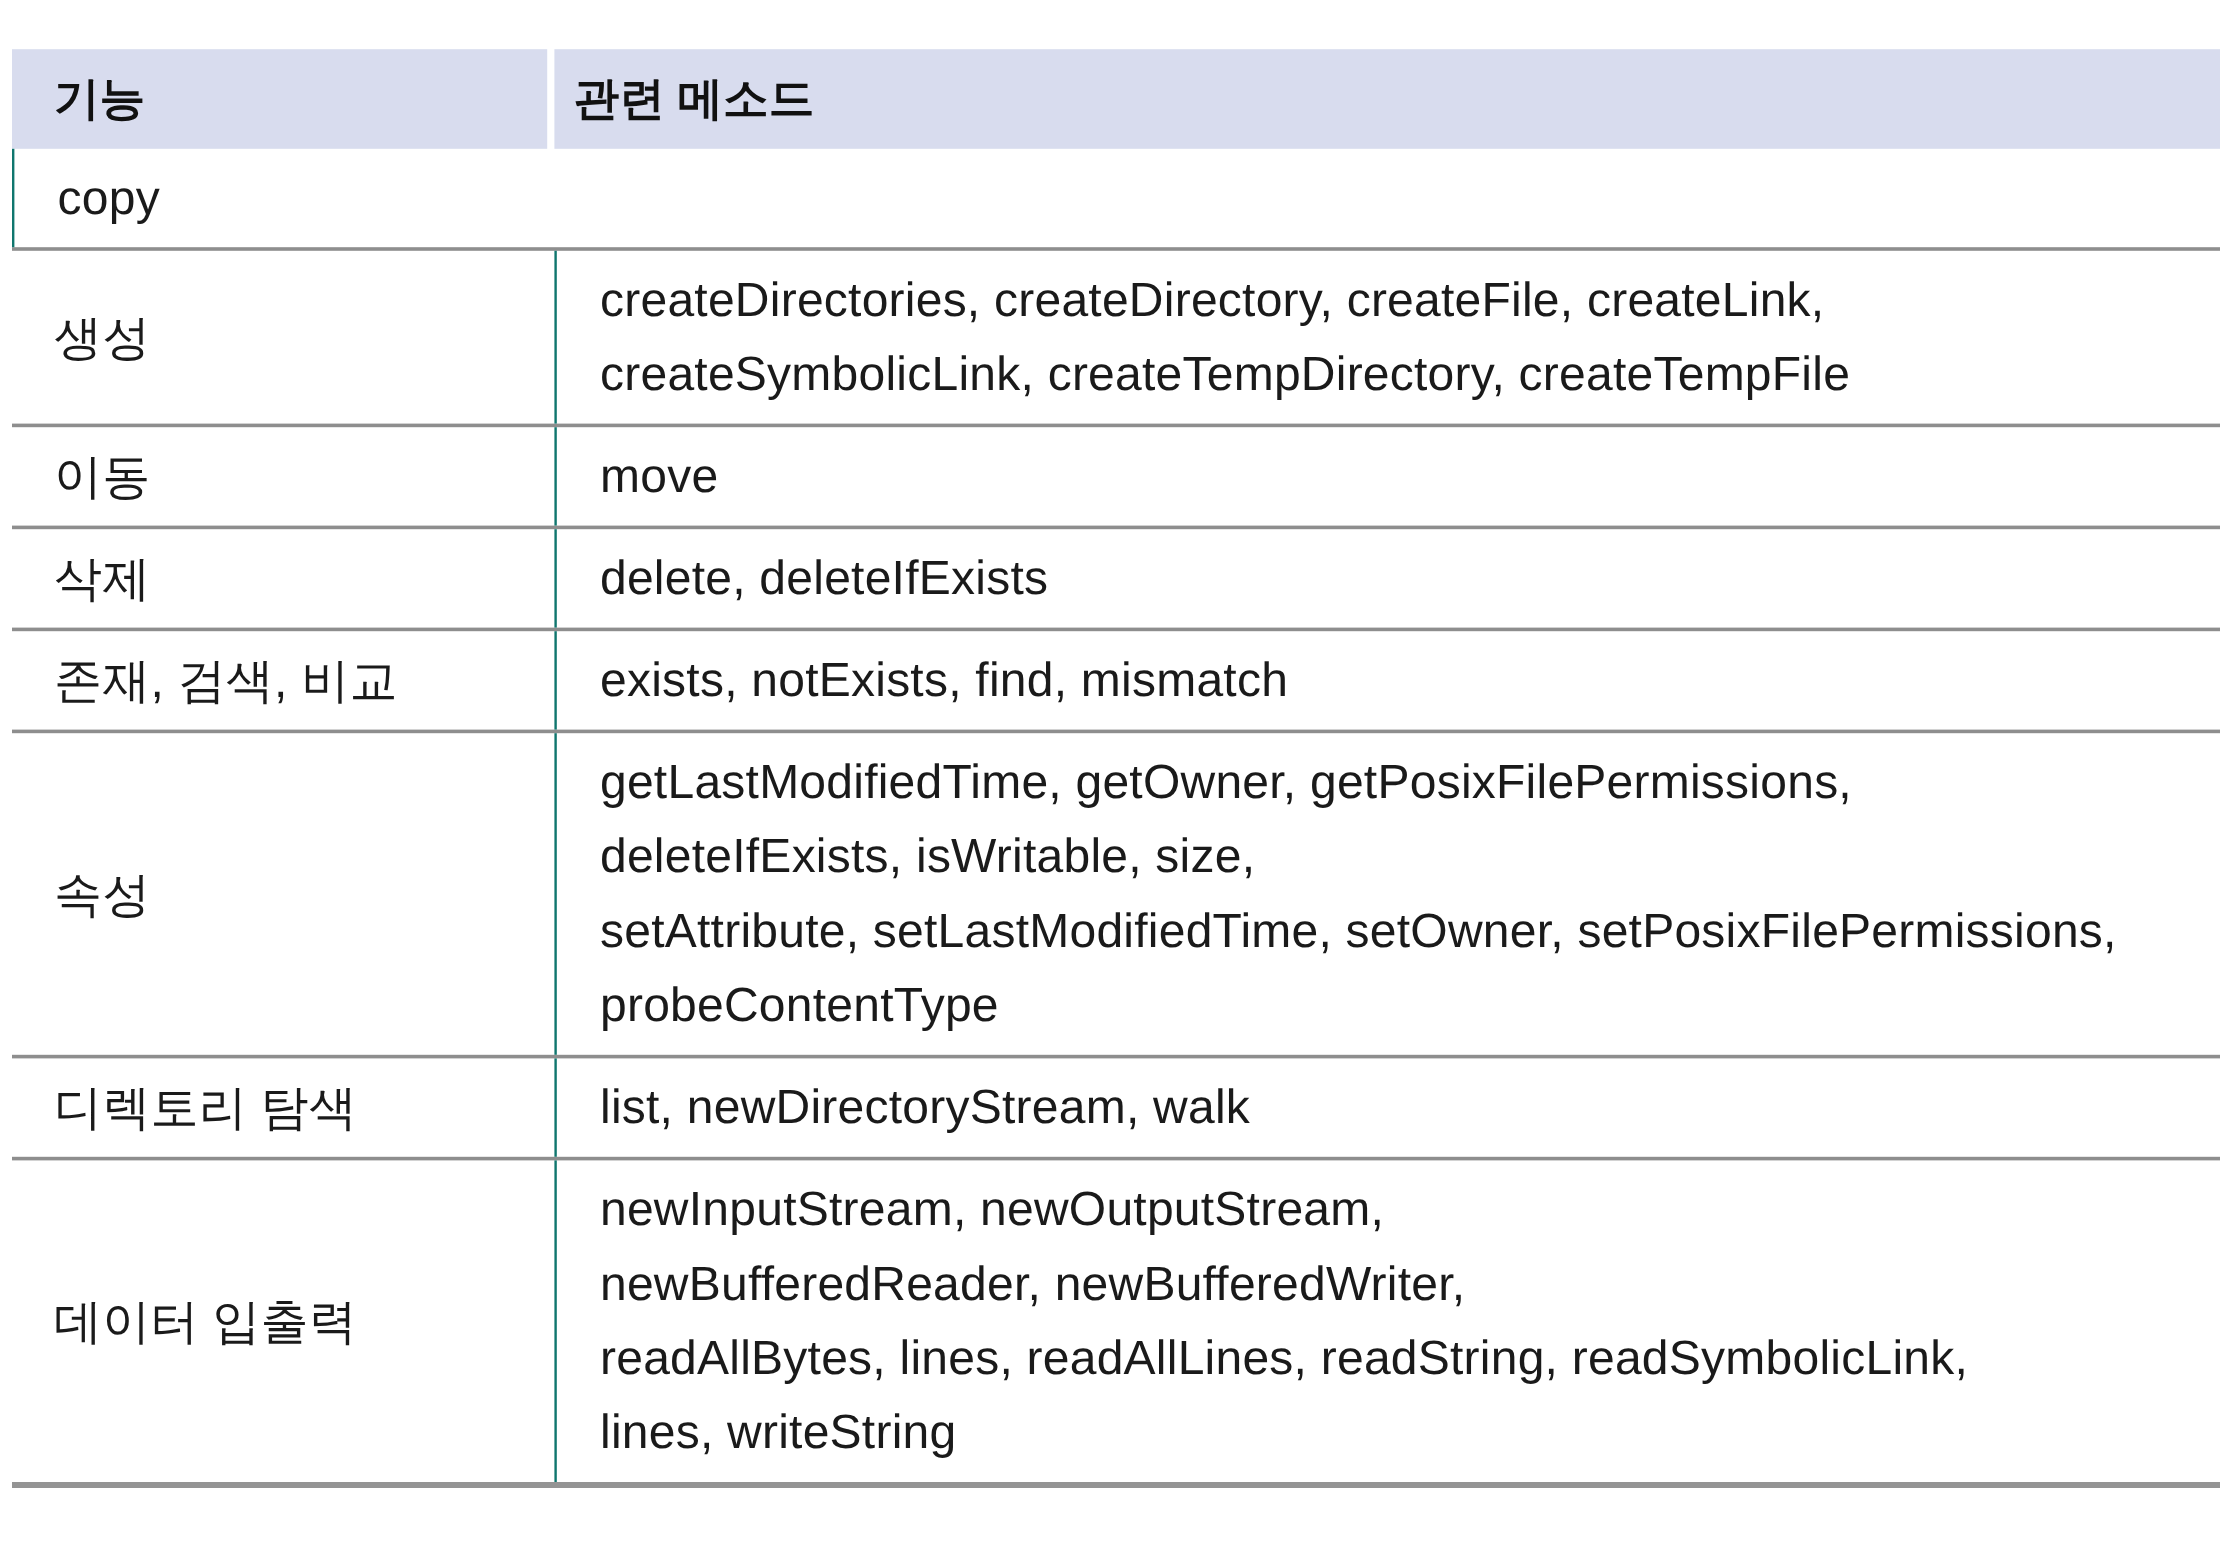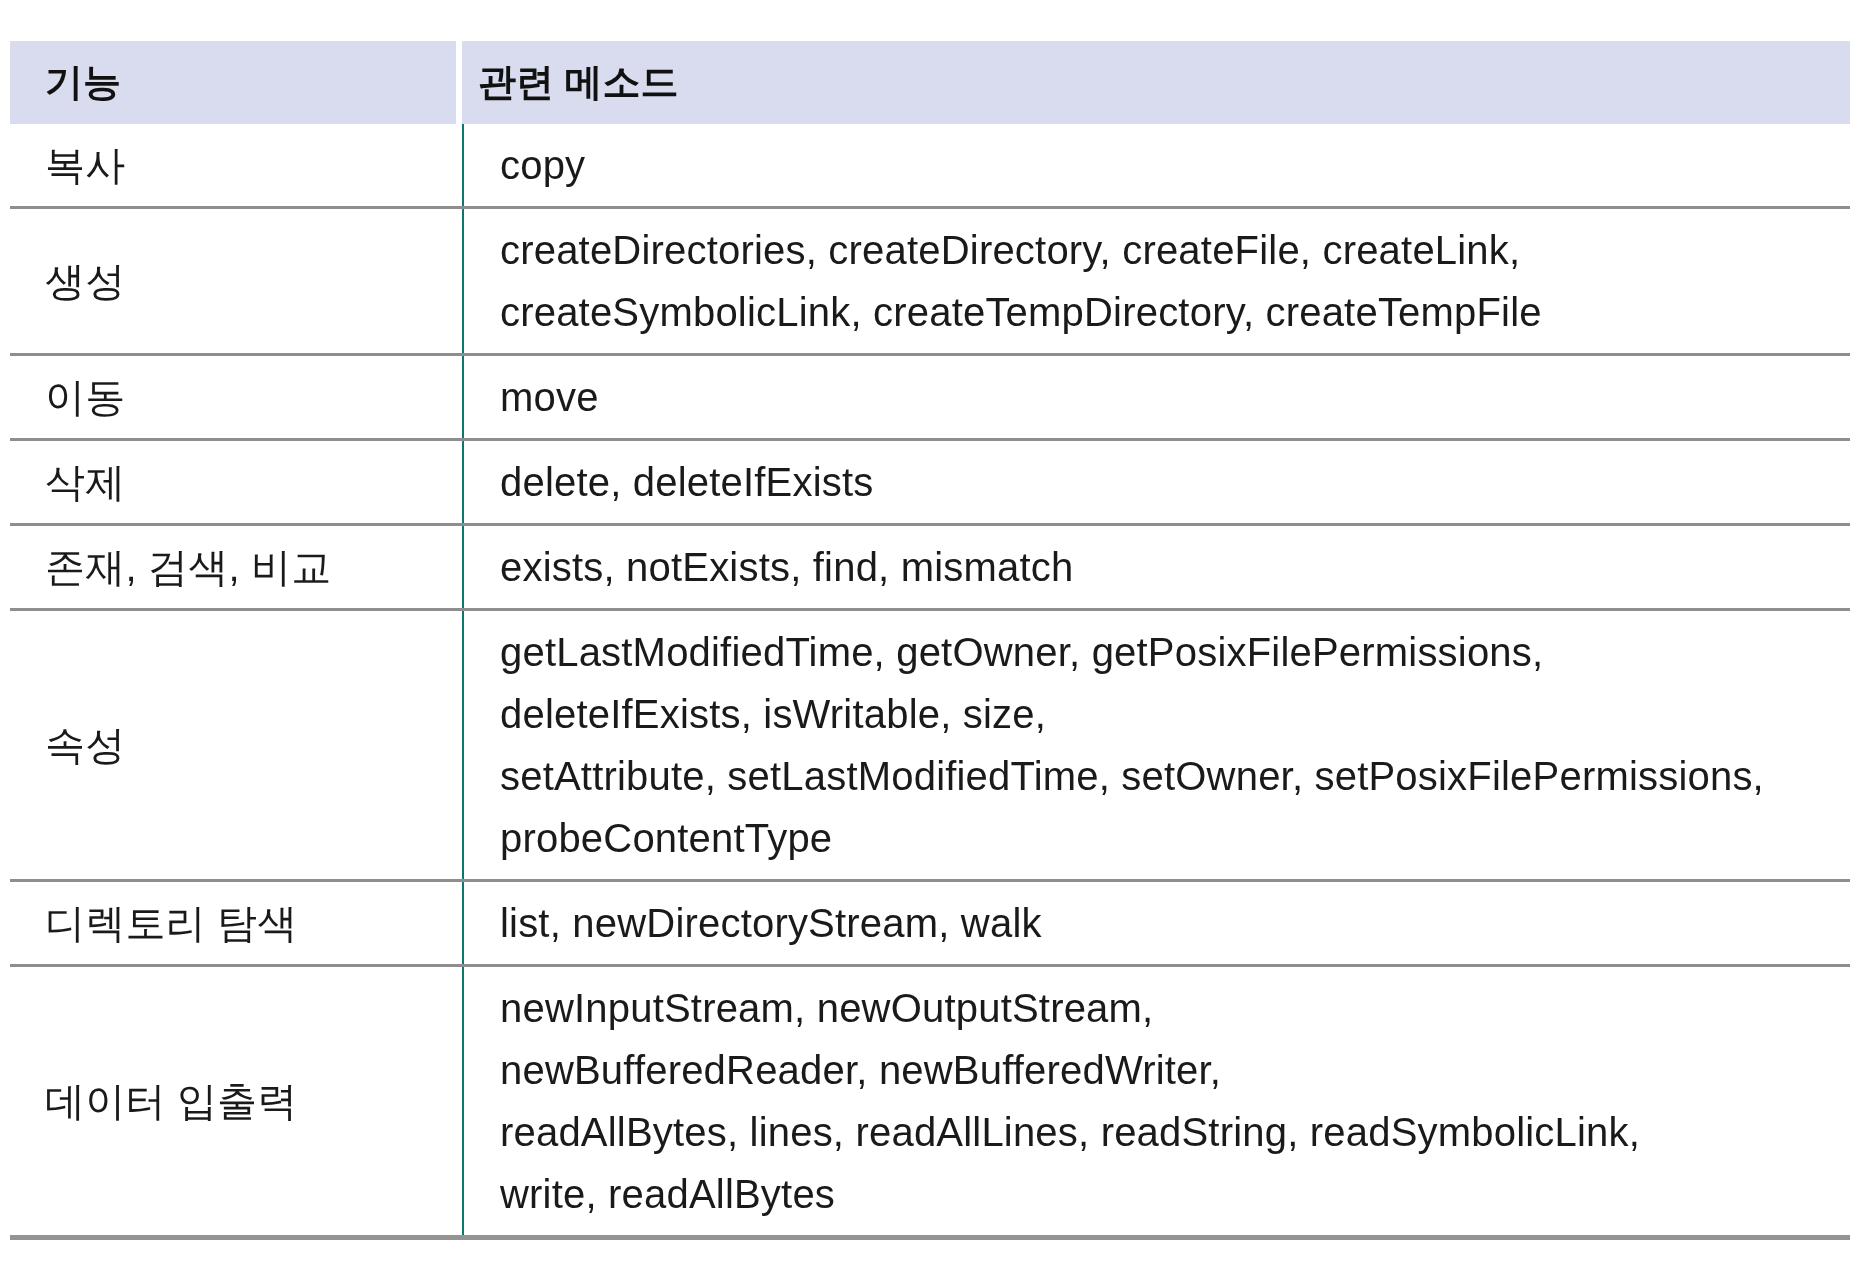--- a/index.html
+++ b/index.html
@@ -86,21 +86,20 @@
 <div class="page">
   <div class="table-wrap">
 
     <div class="header-row">
       <div class="hcell hcell-feature">기능</div>
       <div class="hcell hcell-methods">관련 메소드</div>
     </div>
 
     <div id="table-body">
   <div class="body-row">
-    <div class="fcell">복사</div>
     <div class="mcell">
             <div class="method-line">copy</div>
           </div>
   </div>
 
   <div class="body-row">
     <div class="fcell">생성</div>
     <div class="mcell">
             <div class="method-line">createDirectories, createDirectory, createFile, createLink,</div>
             <div class="method-line">createSymbolicLink, createTempDirectory, createTempFile</div>
@@ -144,19 +143,19 @@
             <div class="method-line">list, newDirectoryStream, walk</div>
           </div>
   </div>
 
   <div class="body-row">
     <div class="fcell">데이터 입출력</div>
     <div class="mcell">
             <div class="method-line">newInputStream, newOutputStream,</div>
             <div class="method-line">newBufferedReader, newBufferedWriter,</div>
             <div class="method-line">readAllBytes, lines, readAllLines, readString, readSymbolicLink,</div>
-            <div class="method-line">write, readAllBytes</div>
+            <div class="method-line">lines, writeString</div>
           </div>
   </div>
 </div>
 
   </div>
 </div>
 
 </body></html>

